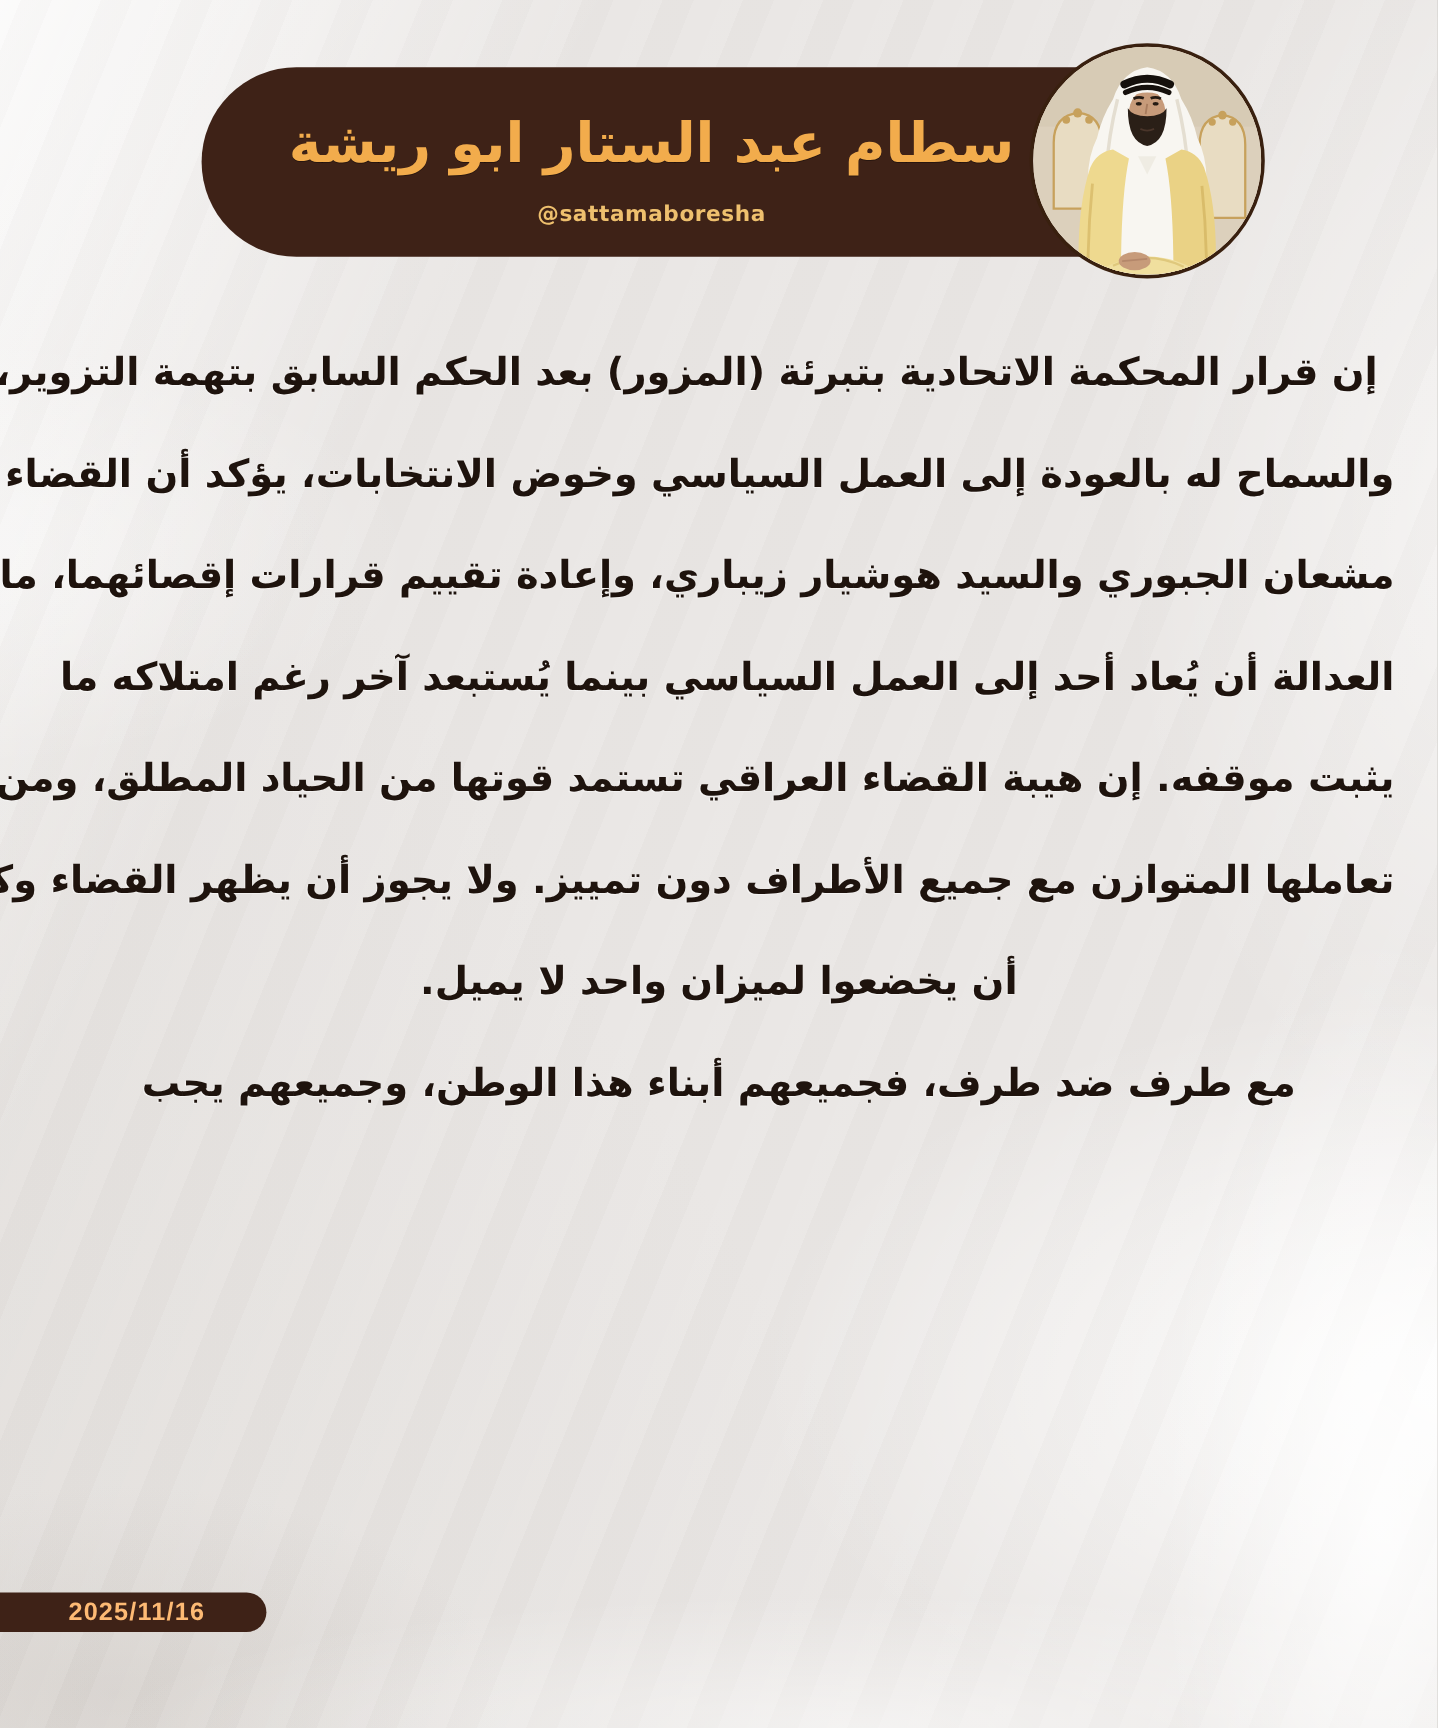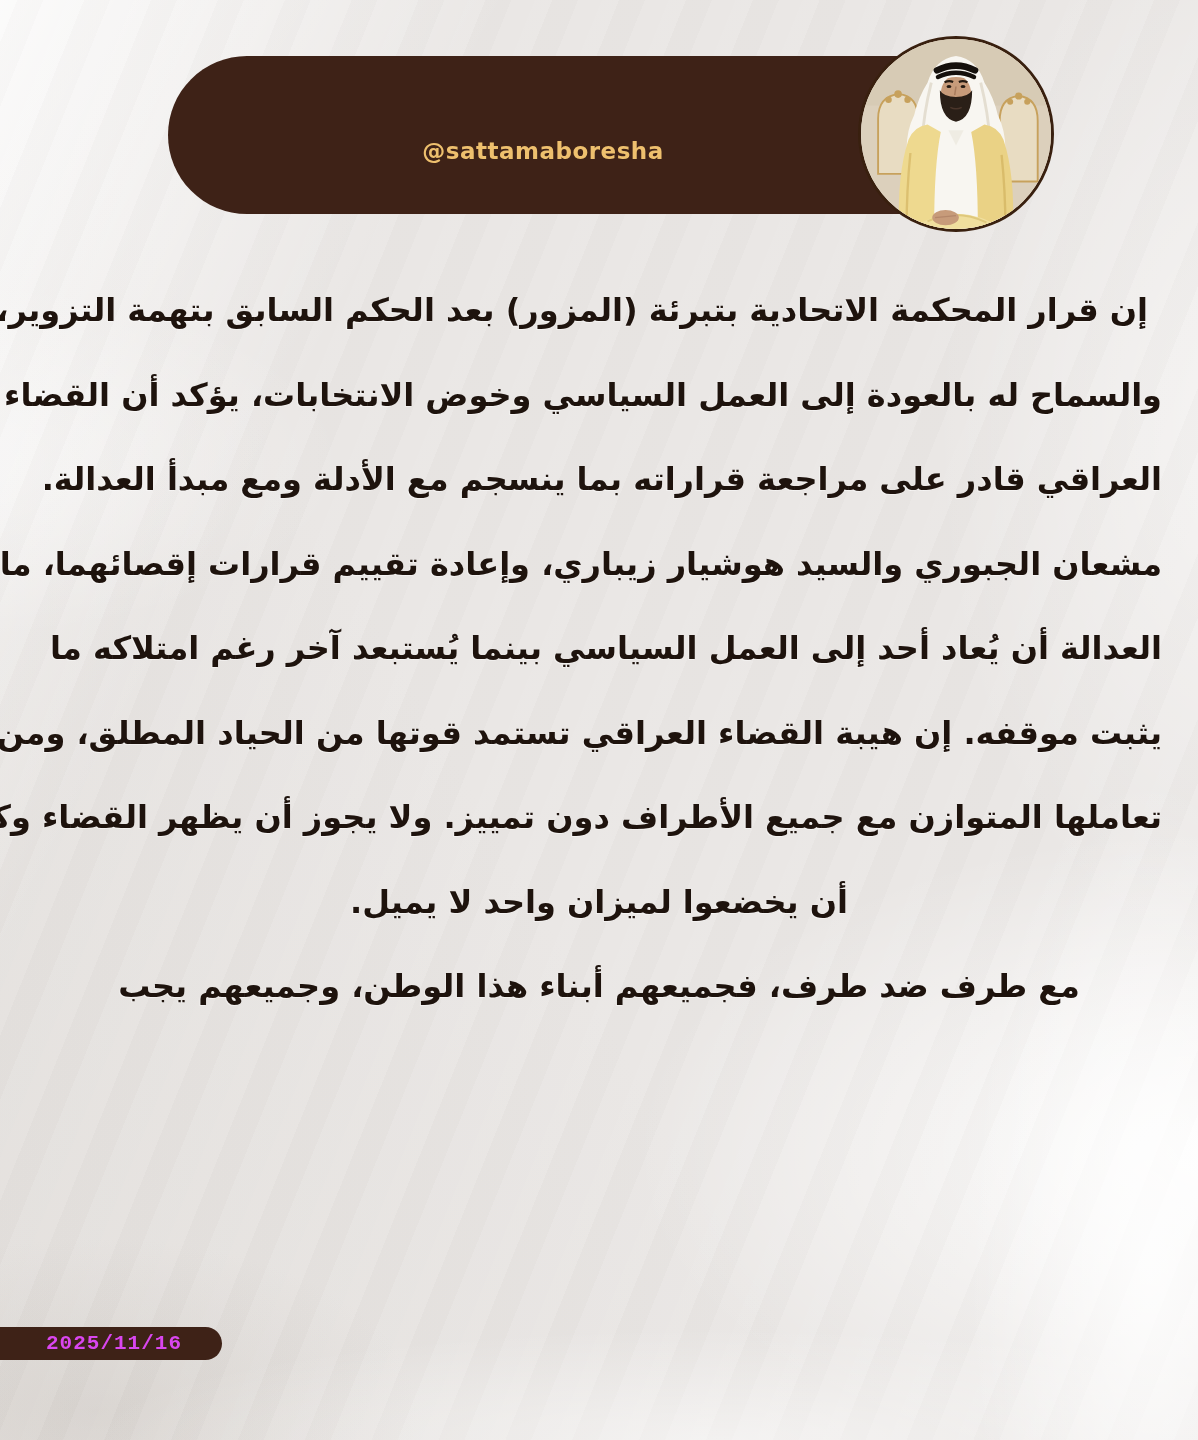--- a/index.html
+++ b/index.html
@@ -54,21 +54,21 @@
     direction:rtl;
     font-size:46px;font-weight:bold;
     color:#f2ac4c;
     letter-spacing:1px;
     white-space:nowrap;
     text-shadow:0 1px 0 rgba(0,0,0,.35);
   }
   .author-handle{
     direction:ltr;
     margin-top:22px;
-    font-size:23px;font-weight:bold;
+    font-size:18px;font-weight:bold;
     color:#eec06e;
     letter-spacing:.5px;
   }
   .avatar{
     position:absolute;
     left:858px;top:36px;
     width:196px;height:196px;
     border-radius:50%;
     border:3px solid #39200f;
     box-sizing:border-box;
@@ -101,35 +101,36 @@
     position:absolute;
     left:-22px;top:1327px;
     width:244px;height:33px;
     background:#3e2217;
     border-radius:17px;
     display:flex;align-items:center;justify-content:center;
     padding-left:28px;box-sizing:border-box;
   }
   .date-pill span{
     direction:ltr;
-    font-family:Liberation Mono, monospace;
+    font-family:Liberation Sans, sans-serif;
     font-weight:bold;font-size:21px;
     letter-spacing:1px;
-    color:#d946ef;
+    color:#fdba74;
   }
 </style>
 </head>
 <body>
 
 <div class="canvas">
   <div class="bg-streaks"></div>
   <div class="bg-swoosh"></div>
 
   <div class="header-pill">
     <div class="pill-text">
+      <div class="author-name">سطام عبد الستار ابو ريشة</div>
       <div class="author-handle">@sattamaboresha</div>
     </div>
   </div>
 
   <div class="avatar">
     <svg viewBox="0 0 200 200" aria-hidden="true">
 
       <rect width="200" height="200" fill="#dcd0bc"></rect>
       <rect width="200" height="70" fill="#d3c6ae" opacity=".55"></rect>
 
@@ -178,21 +179,20 @@
       <path d="M82,45 Q100,35 118,45 Q118,28 100,23 Q82,28 82,45 Z" fill="#f8f6f1"></path>
 
       <path d="M80,33 Q100,23 120,33" stroke="#15100c" stroke-width="7" stroke-linecap="round" fill="none"></path>
       <path d="M81,40 Q100,31 119,40" stroke="#15100c" stroke-width="4.6" stroke-linecap="round" fill="none"></path>
     </svg>
   </div>
 
   <main class="statement">
     <div class="line indent">إن قرار المحكمة الاتحادية بتبرئة (المزور) بعد الحكم السابق بتهمة التزوير،</div>
     <div class="line">والسماح له بالعودة إلى العمل السياسي وخوض الانتخابات، يؤكد أن القضاء</div>
-    <div class="line">العراقي قادر على مراجعة قراراته بما ينسجم مع الأدلة ومع مبدأ العدالة.</div>
     <div class="line">مشعان الجبوري والسيد هوشيار زيباري، وإعادة تقييم قرارات إقصائهما، ما</div>
     <div class="line">العدالة أن يُعاد أحد إلى العمل السياسي بينما يُستبعد آخر رغم امتلاكه ما</div>
     <div class="line">يثبت موقفه. إن هيبة القضاء العراقي تستمد قوتها من الحياد المطلق، ومن</div>
     <div class="line">تعاملها المتوازن مع جميع الأطراف دون تمييز. ولا يجوز أن يظهر القضاء وكأنه</div>
     <div class="line center">أن يخضعوا لميزان واحد لا يميل.</div>
     <div class="line center">مع طرف ضد طرف، فجميعهم أبناء هذا الوطن، وجميعهم يجب</div>
   </main>
 
   <div class="date-pill">
     <span>2025/11/16</span>

